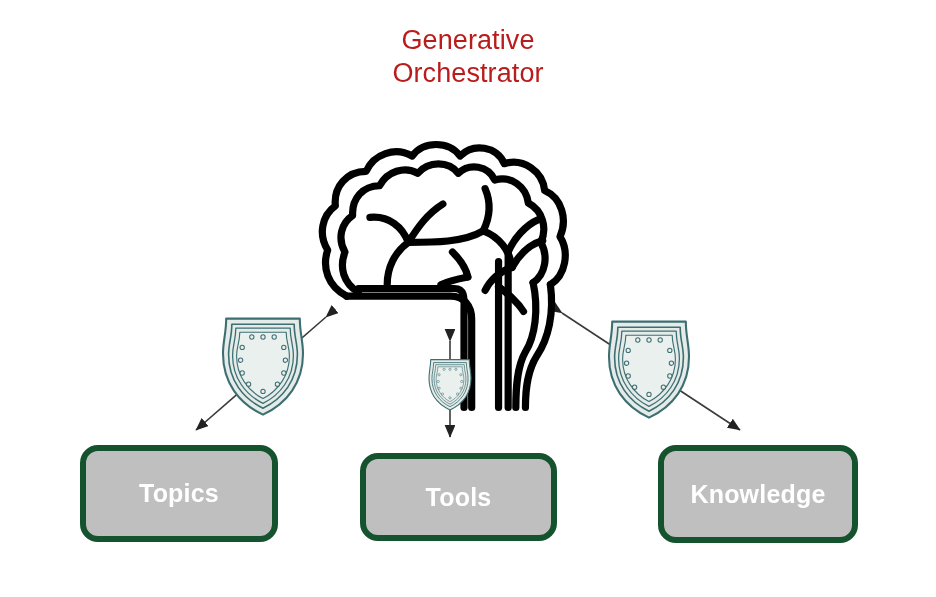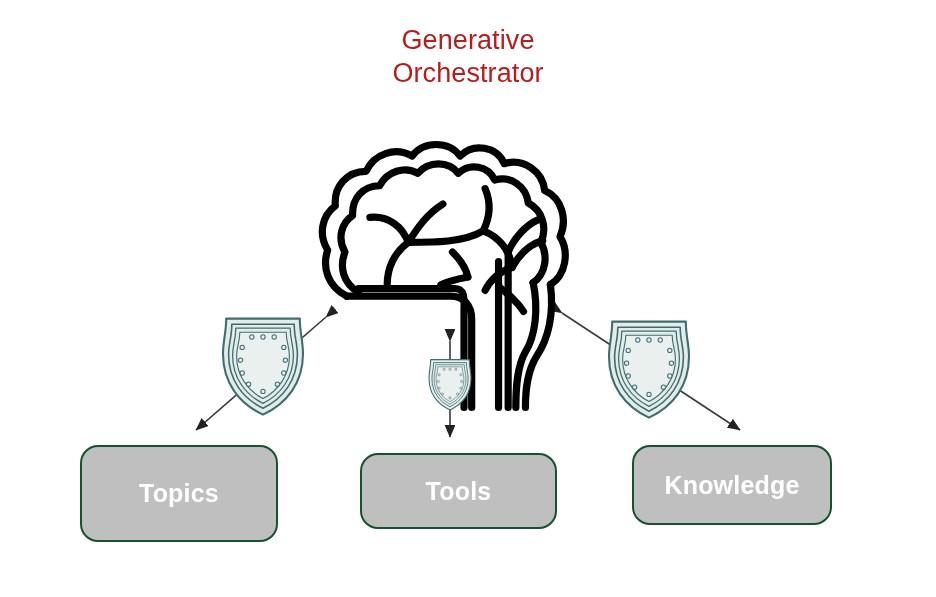--- a/index.html
+++ b/index.html
@@ -37,34 +37,34 @@
     position: absolute;
     left: 0;
     top: 0;
     width: 936px;
     height: 597px;
   }
   .node-box {
     position: absolute;
     box-sizing: border-box;
     background: #bfbfbf;
-    border: 2px solid #14532d;
+    border: 6px solid #14532d;
     border-radius: 18px;
     display: flex;
     align-items: center;
     justify-content: center;
     color: #ffffff;
     font-size: 25px;
     font-weight: bold;
     font-family: "Liberation Sans", sans-serif;
     letter-spacing: 0.2px;
   }
   #node-topics  { left: 80px;  top: 445px; width: 198px; height: 97px; }
-  #node-tools   { left: 360px; top: 453px; width: 197px; height: 76px; }
-  #node-knowledge { left: 632px; top: 445px; width: 200px; height: 80px; }
+  #node-tools   { left: 360px; top: 453px; width: 197px; height: 88px; }
+  #node-knowledge { left: 658px; top: 445px; width: 200px; height: 98px; }
 </style>
 </head>
 <body>
 
 <div id="diagram-canvas">
 
   <div id="title-block">
     <span class="title-line">Generative</span>
     <span class="title-line">Orchestrator</span>
   </div>

